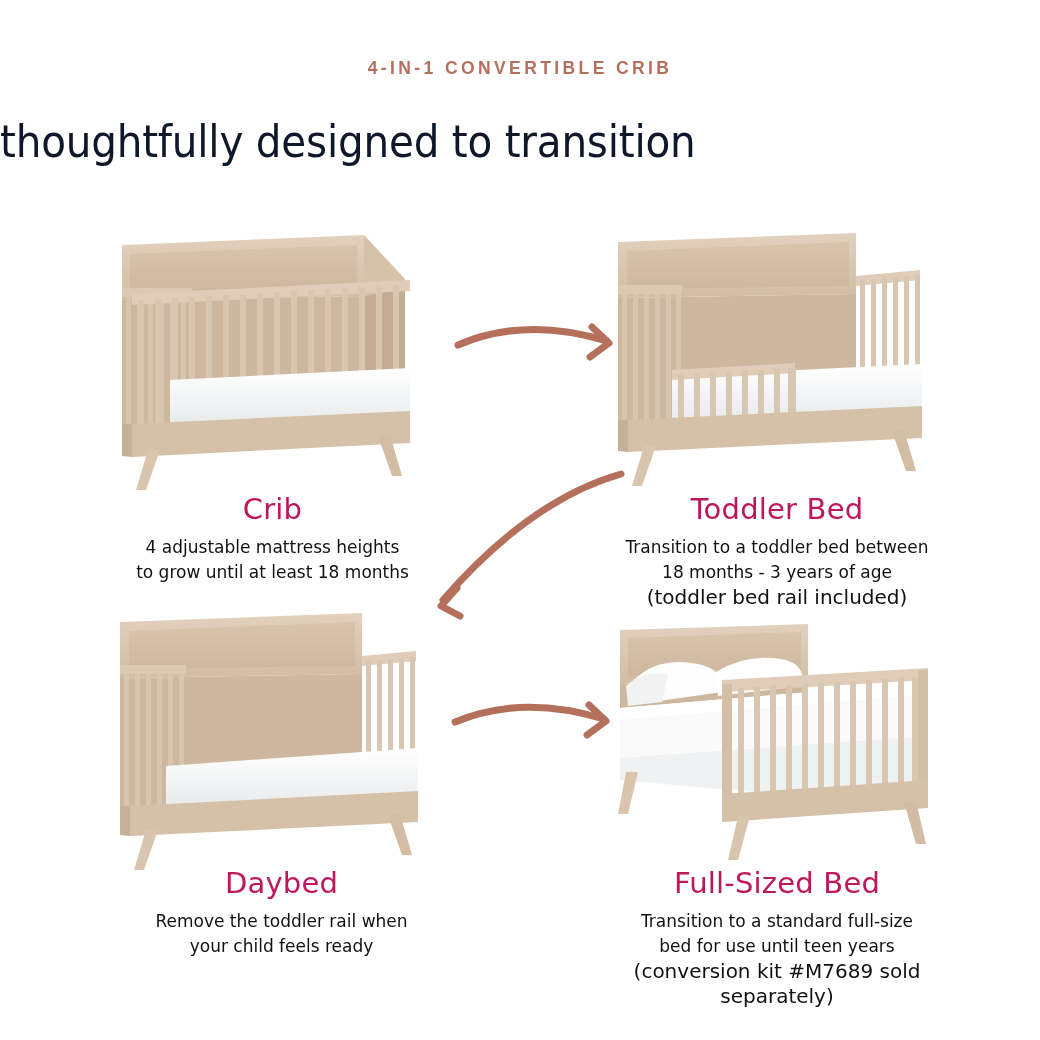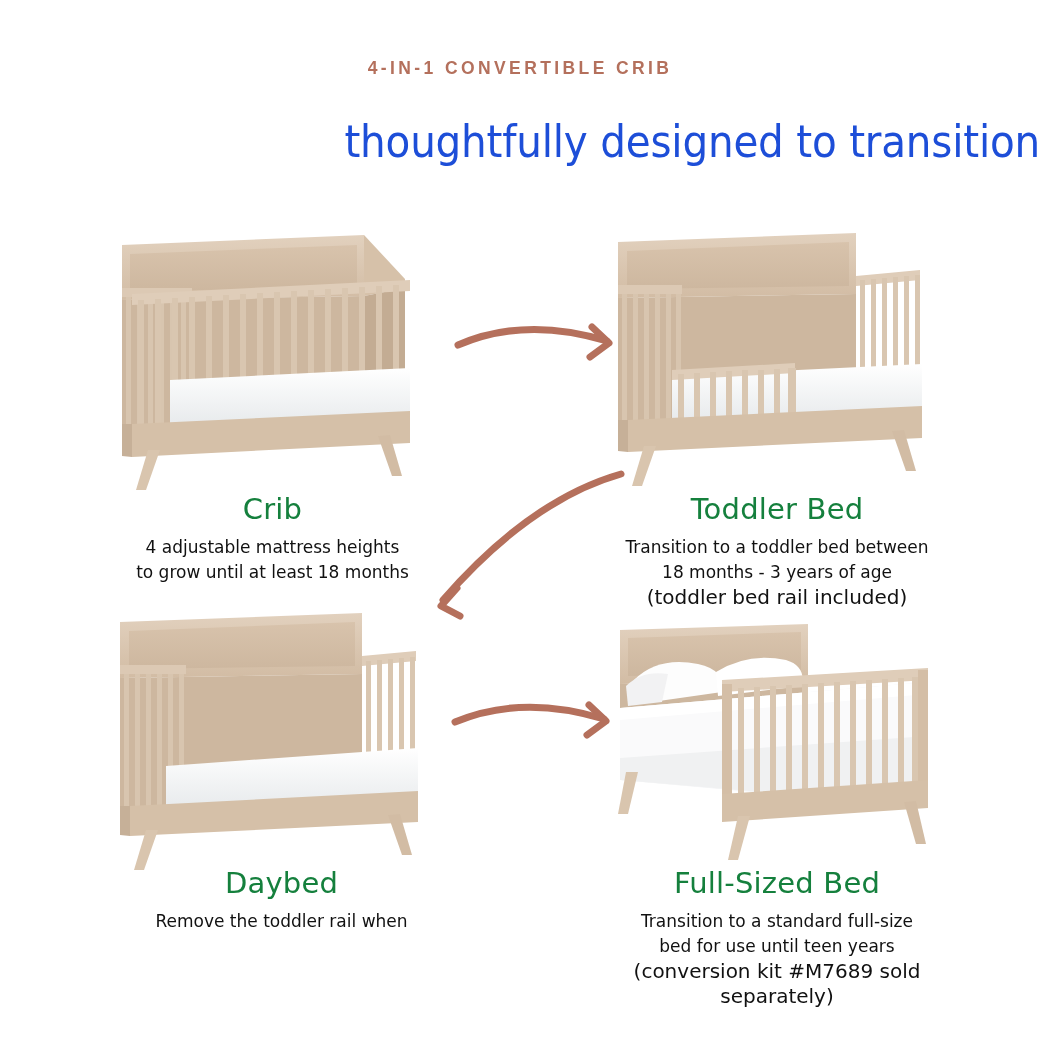--- a/index.html
+++ b/index.html
@@ -23,46 +23,46 @@
     text-align: center;
     font-size: 17.5px;
     letter-spacing: 3.4px;
     font-weight: 600;
     color: #B4705C;
     font-family: "Liberation Sans", sans-serif;
   }
   .headline {
     position: absolute;
     top: 113px; left: 0; width: 1040px;
-    text-align: right;
+    text-align: left;
     font-size: 45px;
     line-height: 57px;
     font-weight: 400;
-    color: #1d4ed8;
+    color: #0f172a;
     letter-spacing: -0.2px;
     font-family: "DejaVu Sans", sans-serif;
     font-stretch: condensed;
   }
   .headline .ln { display: block; }
 
   
   .quad { position: absolute; }
   .q-tl { left: 110px;  top: 228px; width: 320px; height: 262px; }
   .q-tr { left: 610px;  top: 228px; width: 330px; height: 262px; }
   .q-bl { left: 110px;  top: 608px; width: 320px; height: 262px; }
   .q-br { left: 598px;  top: 608px; width: 362px; height: 262px; }
 
   .furn { position: relative; width: 100%; height: 100%; }
   .furn svg { display: block; width: 100%; height: 100%; }
 
   
   .caption { position: absolute; text-align: center; }
   .cap-title {
     font-size: 29px;
-    color: #15803d;
+    color: #be185d;
     font-weight: 400;
     letter-spacing: 0.2px;
     margin-bottom: 9px;
     font-family: "DejaVu Sans", sans-serif;
   }
   .cap-line {
     font-size: 17px;
     line-height: 25px;
     color: #111111;
     font-weight: 400;
@@ -262,20 +262,21 @@
 
         <path d="M36 222 L48 222 L34 262 L24 262 Z" fill="#D9C5AE"></path>
         <path d="M278 207 L290 206 L302 247 L292 247 Z" fill="#D2BCA4"></path>
       </svg>
     </div>
   </div>
 
   <div class="caption cap-bl">
     <div class="cap-title">Daybed</div>
     <div class="cap-line">Remove the toddler rail when</div>
+    <div class="cap-line">your child feels ready</div>
   </div>
 
   <div class="quad q-br">
     <div class="furn">
       <svg viewBox="0 0 362 262" xmlns="http://www.w3.org/2000/svg">
 
         <path d="M22 22 L210 16 L210 72 L22 76 Z" fill="url(#frm)"></path>
         <path d="M30 30 L203 24 L203 64 L30 68 Z" fill="url(#pnl)"></path>
         <path d="M22 76 L210 72 L210 170 L22 172 Z" fill="#CDB79F"></path>
 

